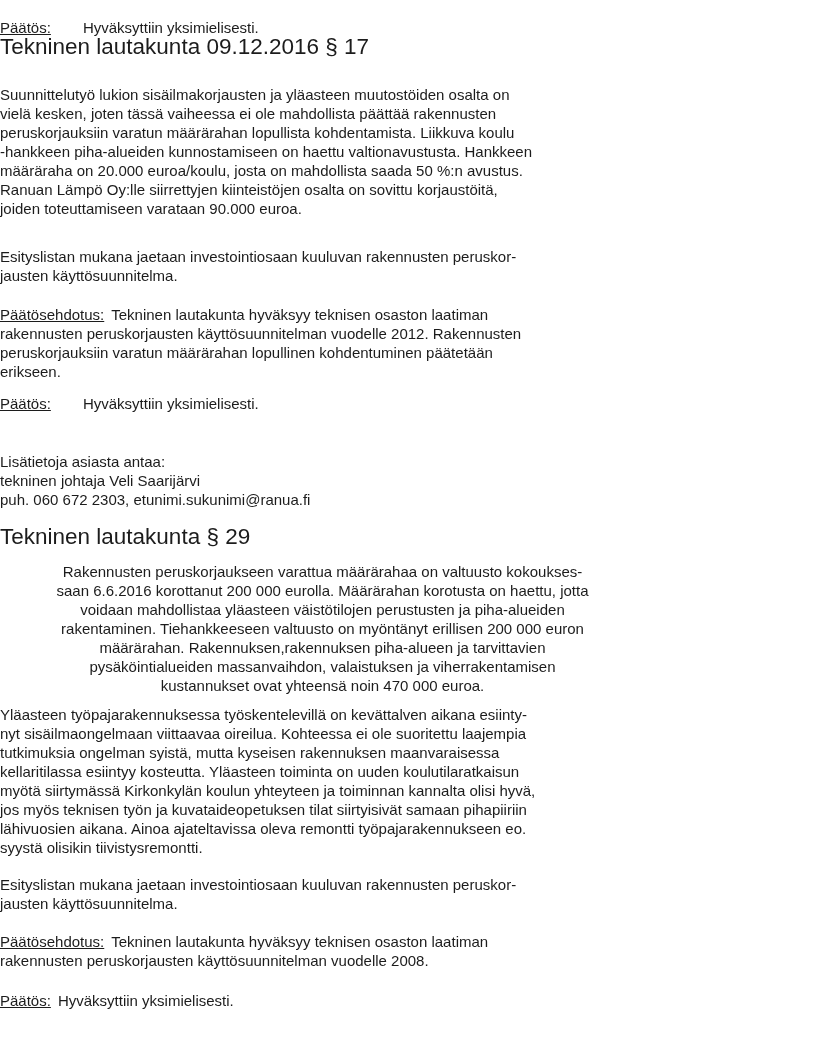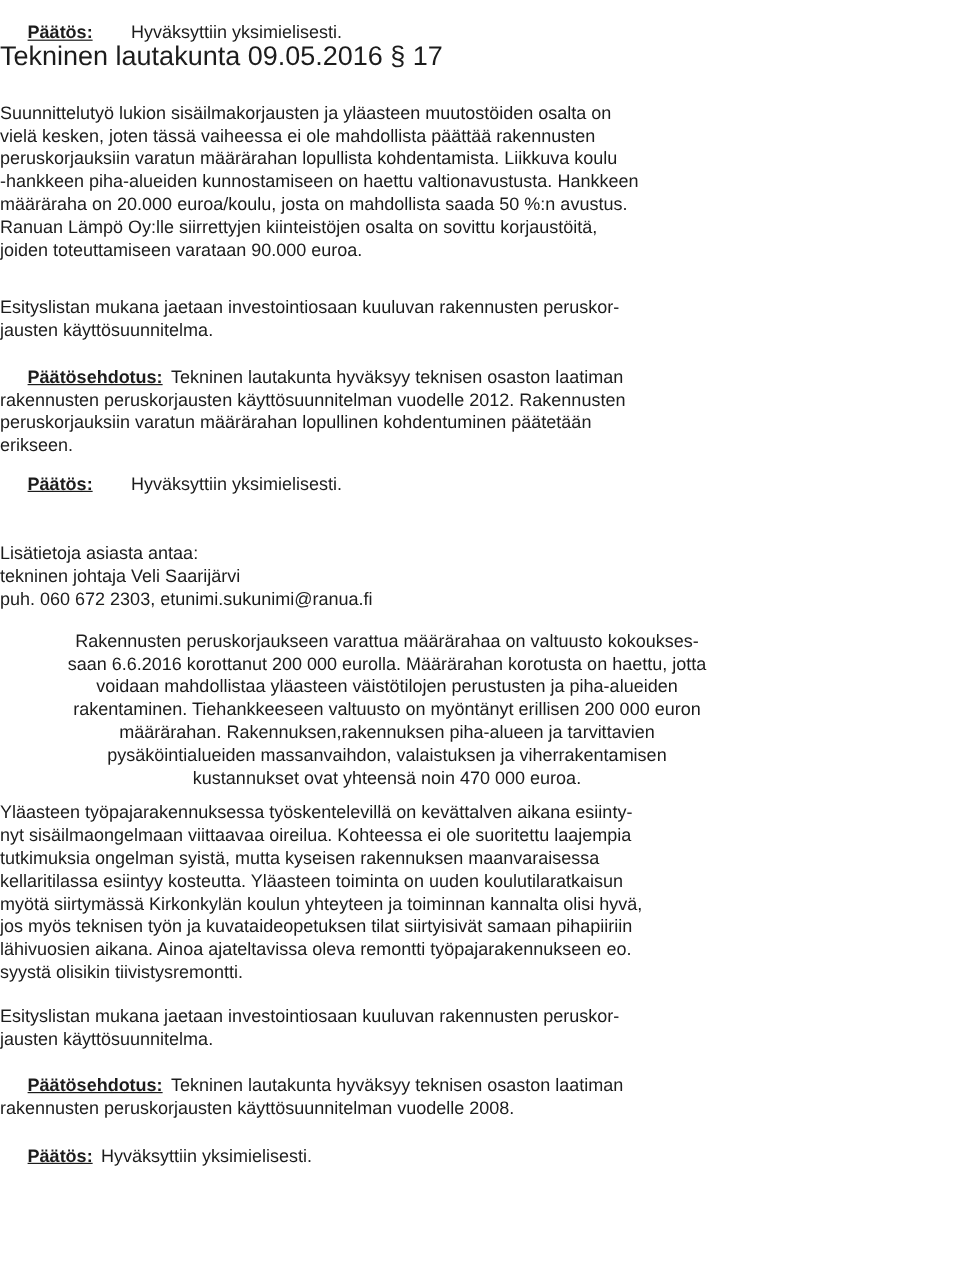--- a/index.html
+++ b/index.html
@@ -21,23 +21,22 @@
     overflow: hidden;
   }
   .indent { margin-left: 163px; }
   .lvl0   { margin-left: 75px; }
   .para {
     white-space: pre-line;
     width: 645px;
     margin: 0;
   }
   .label {
-    font-weight: bold;
+    font-weight: normal;
     text-decoration: underline;
-    margin-left: 23px;
   }
   .label.tab  { margin-right: 32px; }
   .label.gap  { margin-right: 7px; }
   .heading { margin: 0; font-weight: normal; }
   .m17 { margin-top: 29px; }
   .m18 { margin-top: 18px; }
   .m20 { margin-top: 20px; }
   .m13 { margin-top: 13px; }
   .m39 { margin-top: 39px; }
   .m16 { margin-top: 16px; text-align: center; }
@@ -45,21 +44,21 @@
   .m19 { margin-top: 19px; }
   .m21 { margin-top: 21px; }
 </style>
 </head>
 <body>
 
 <div class="page">
 
   <p class="para indent"><span class="label tab">Päätös:</span><span>Hyväksyttiin yksimielisesti.</span></p>
 
-  <h2 class="heading lvl0">Tekninen lautakunta 09.05.2016 § 17</h2>
+  <h2 class="heading lvl0">Tekninen lautakunta 09.12.2016 § 17</h2>
 
   <p class="para indent m17">Suunnittelutyö lukion sisäilmakorjausten ja yläasteen muutostöiden osalta on
 vielä kesken, joten tässä vaiheessa ei ole mahdollista päättää rakennusten
 peruskorjauksiin varatun määrärahan lopullista kohdentamista. Liikkuva koulu
 -hankkeen piha-alueiden kunnostamiseen on haettu valtionavustusta. Hankkeen
 määräraha on 20.000 euroa/koulu, josta on mahdollista saada 50 %:n avustus.
 Ranuan Lämpö Oy:lle siirrettyjen kiinteistöjen osalta on sovittu korjaustöitä,
 joiden toteuttamiseen varataan 90.000 euroa.</p>
 
   <p class="para indent m17">Esityslistan mukana jaetaan investointiosaan kuuluvan rakennusten peruskor-
@@ -69,20 +68,21 @@
 rakennusten peruskorjausten käyttösuunnitelman vuodelle 2012. Rakennusten
 peruskorjauksiin varatun määrärahan lopullinen kohdentuminen päätetään
 erikseen.</span></p>
 
   <p class="para indent m13"><span class="label tab">Päätös:</span><span>Hyväksyttiin yksimielisesti.</span></p>
 
   <p class="para indent m39">Lisätietoja asiasta antaa:
 tekninen johtaja Veli Saarijärvi
 puh. 060 672 2303, etunimi.sukunimi@ranua.fi</p>
 
+  <h2 class="heading lvl0 m18">Tekninen lautakunta § 29</h2>
 
   <p class="para indent m16">Rakennusten peruskorjaukseen varattua määrärahaa on valtuusto kokoukses-
 saan 6.6.2016 korottanut 200 000 eurolla. Määrärahan korotusta on haettu, jotta
 voidaan mahdollistaa yläasteen väistötilojen perustusten ja piha-alueiden
 rakentaminen. Tiehankkeeseen valtuusto on myöntänyt erillisen 200 000 euron
 määrärahan. Rakennuksen,rakennuksen piha-alueen ja tarvittavien
 pysäköintialueiden massanvaihdon, valaistuksen ja viherrakentamisen
 kustannukset ovat yhteensä noin 470 000 euroa.</p>
 
   <p class="para indent m10">Yläasteen työpajarakennuksessa työskentelevillä on kevättalven aikana esiinty-

